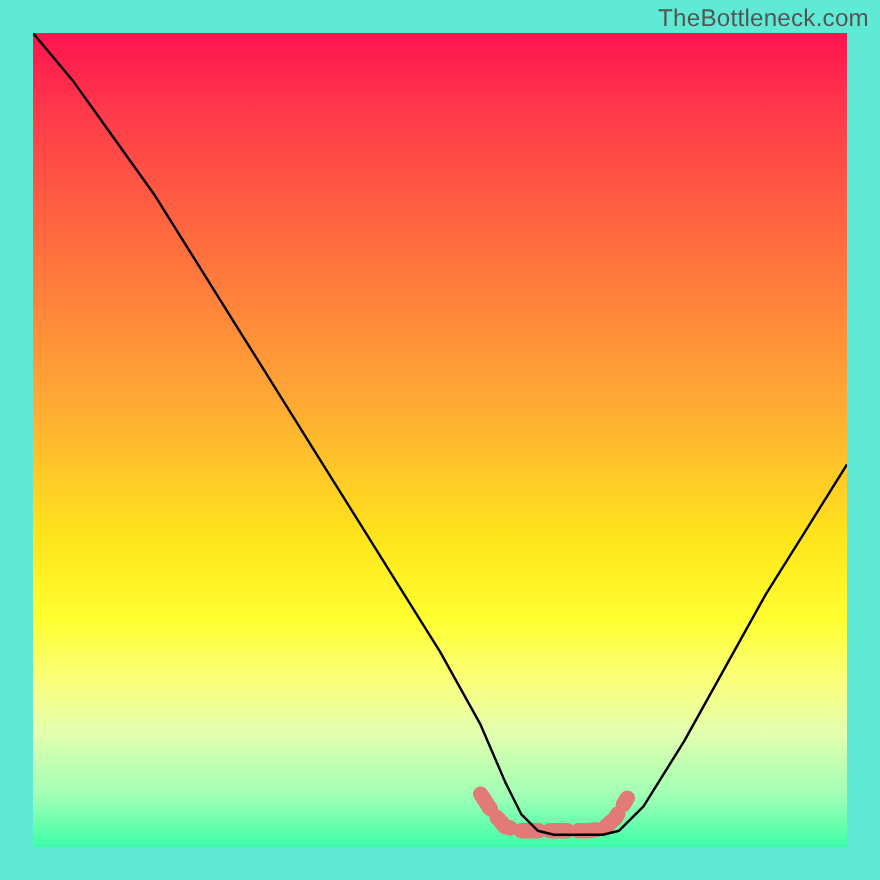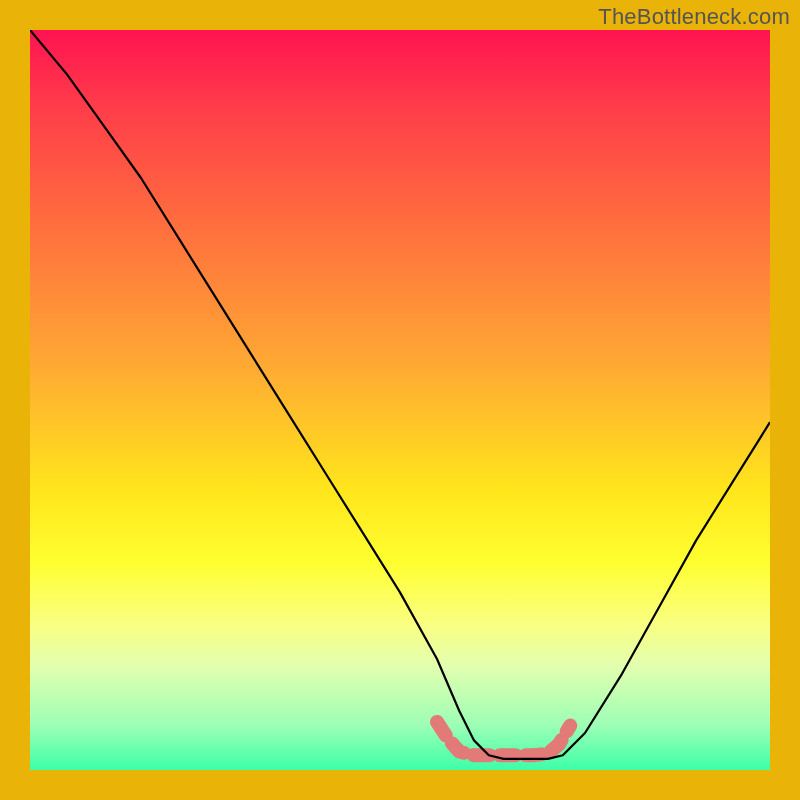--- a/index.html
+++ b/index.html
@@ -10,21 +10,21 @@
     background: #000;
     overflow: hidden;
     font-family: Arial, Helvetica, sans-serif;
   }
   .frame {
     position: absolute;
     left: 0;
     top: 0;
     width: 800px;
     height: 800px;
-    background: #eab308;
+    background: #5eead4;
   }
   .watermark {
     position: absolute;
     top: 4px;
     right: 10px;
     color: #555;
     font-size: 22px;
     font-weight: 500;
     letter-spacing: 0.2px;
     user-select: none;

